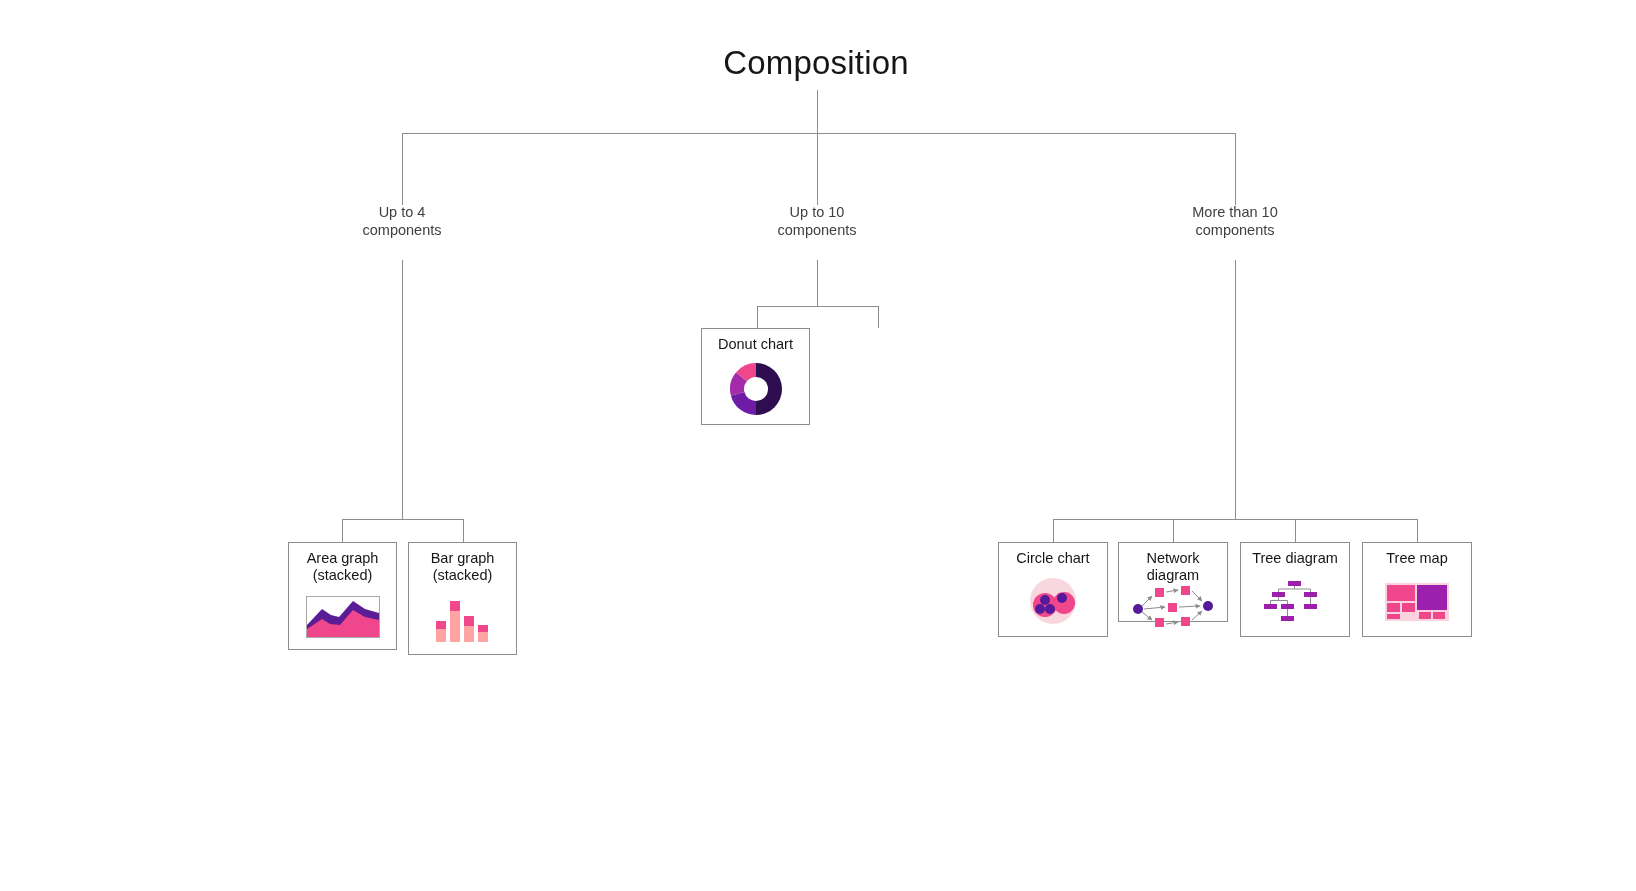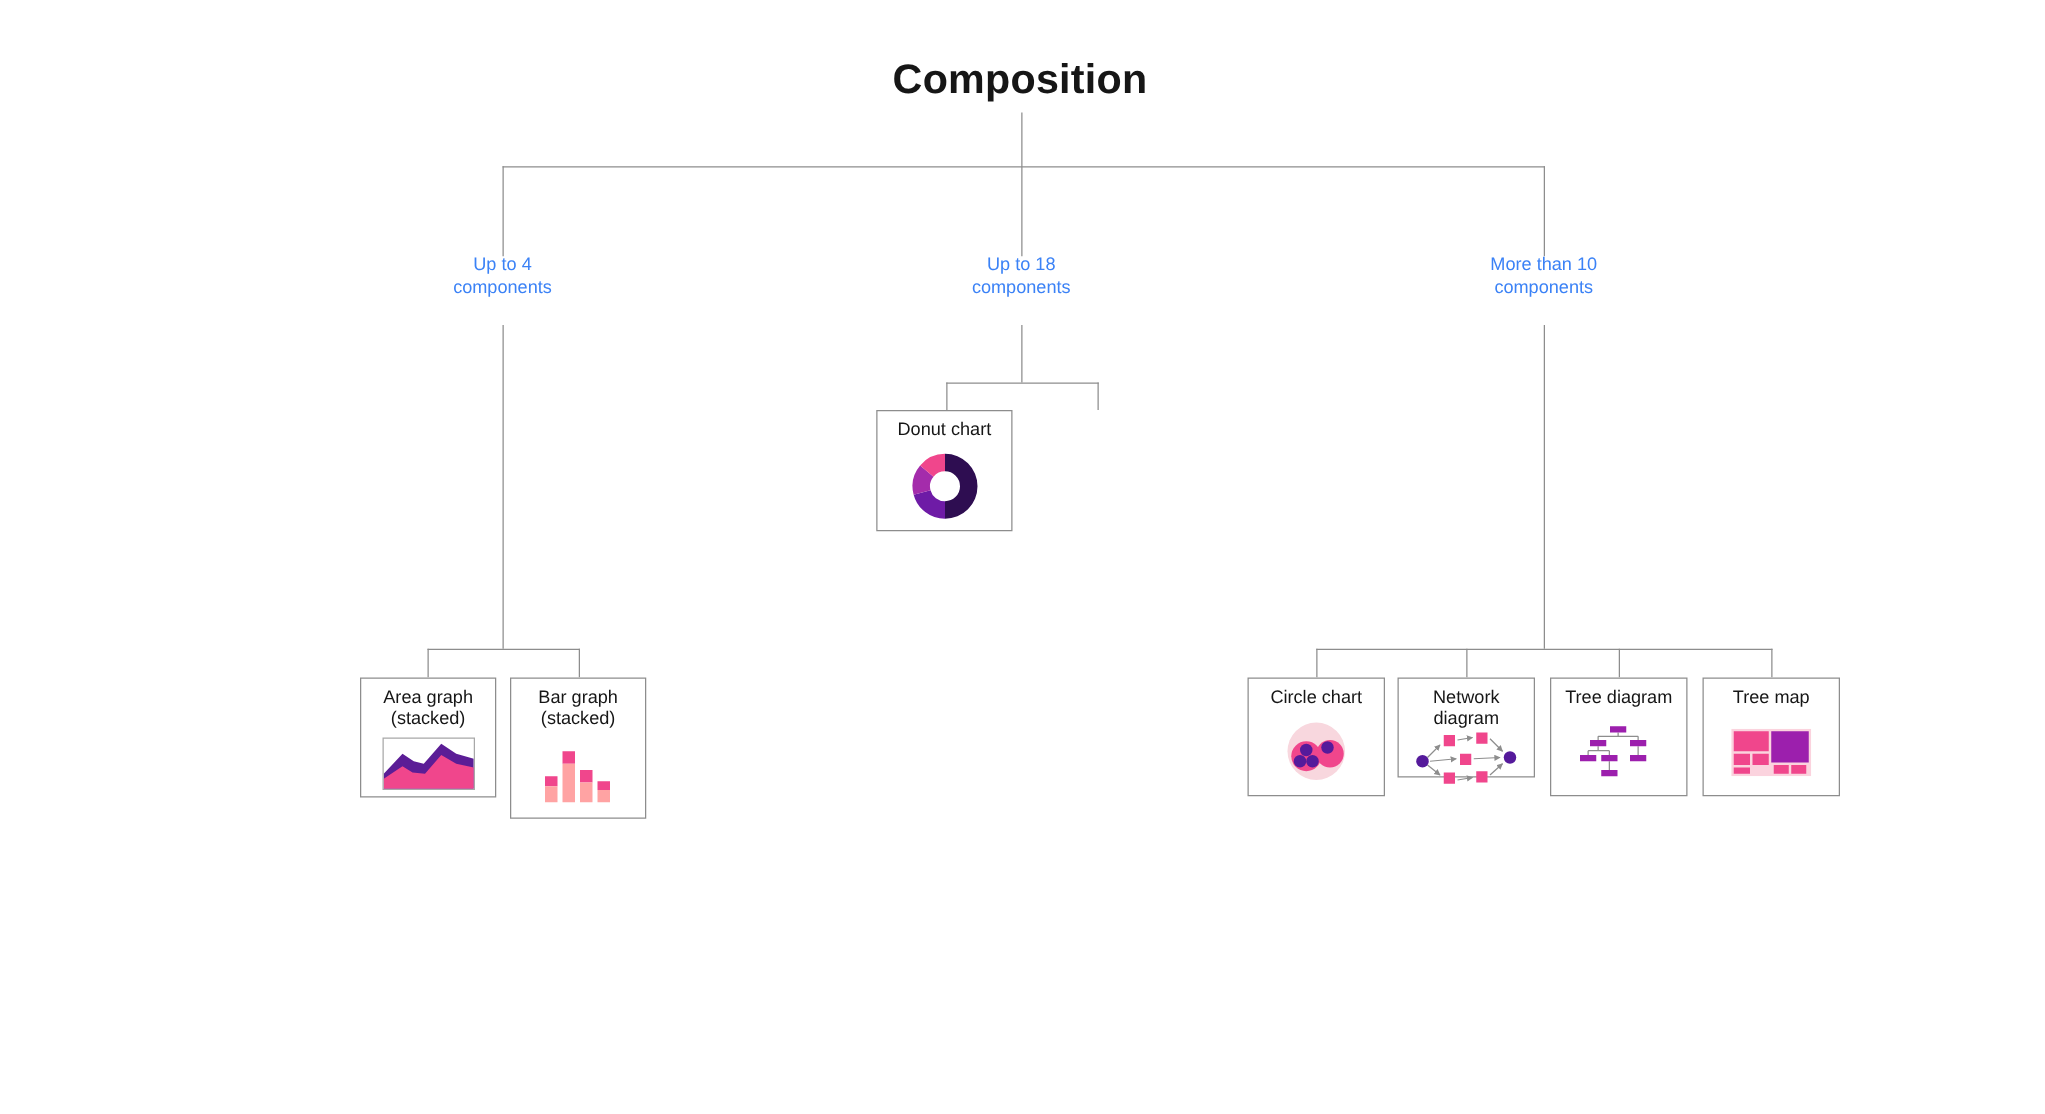--- a/index.html
+++ b/index.html
@@ -4,25 +4,25 @@
 <style>
   html,body{margin:0;padding:0;background:#ffffff;}
   #canvas{
     position:relative;width:1636px;height:891px;background:#ffffff;overflow:hidden;
     font-family:"Liberation Sans","DejaVu Sans",sans-serif;color:#161616;
   }
   .vline{position:absolute;width:1px;background:#8d8d8d;}
   .hline{position:absolute;height:1px;background:#8d8d8d;}
   #title{
     position:absolute;left:616px;top:44px;width:400px;text-align:center;
-    font-size:33px;font-weight:700;letter-spacing:.2px;color:#161616;
+    font-size:33px;font-weight:400;letter-spacing:.2px;color:#161616;
   }
   .branch-label{
     position:absolute;width:180px;text-align:center;font-size:14.5px;line-height:18px;
-    color:#3b82f6;white-space:pre-line;
+    color:#404040;white-space:pre-line;
   }
   .card{
     position:absolute;background:#ffffff;border:1px solid #8d8d8d;box-sizing:border-box;
     display:flex;flex-direction:column;
   }
   .card-label{
     margin-top:7px;font-size:14.5px;line-height:17px;text-align:center;
     color:#161616;white-space:pre-line;
   }
   .icon-wrap{
@@ -37,21 +37,21 @@
 
   <div id="title">Composition</div>
 
   <div class="vline" style="left:817px;top:90px;height:115px"></div>
   <div class="hline" style="left:402px;top:133px;width:834px"></div>
   <div class="vline" style="left:402px;top:133px;height:72px"></div>
   <div class="vline" style="left:1235px;top:133px;height:72px"></div>
 
   <div class="branch-label" style="left:312px;top:203px">Up to 4
 components</div>
-  <div class="branch-label" style="left:727px;top:203px">Up to 18
+  <div class="branch-label" style="left:727px;top:203px">Up to 10
 components</div>
   <div class="branch-label" style="left:1145px;top:203px">More than 10
 components</div>
 
   <div class="vline" style="left:402px;top:260px;height:259px"></div>
   <div class="vline" style="left:817px;top:260px;height:46px"></div>
   <div class="vline" style="left:1235px;top:260px;height:259px"></div>
 
   <div class="hline" style="left:757px;top:306px;width:122px"></div>
   <div class="vline" style="left:757px;top:306px;height:22px"></div>
@@ -73,21 +73,21 @@
       <svg width="54" height="54" viewBox="0 0 54 54">
         <path d="M27,1 A26,26 0 0 1 27,53 L27,39 A12,12 0 0 0 27,15 Z" fill="#2e0d51"></path>
         <path d="M27,53 A26,26 0 0 1 1.9,33.7 L15.4,30.1 A12,12 0 0 0 27,39 Z" fill="#6e1ba6"></path>
         <path d="M1.9,33.7 A26,26 0 0 1 7.1,10.3 L17.8,19.3 A12,12 0 0 0 15.4,30.1 Z" fill="#a42cab"></path>
         <path d="M7.1,10.3 A26,26 0 0 1 27,1 L27,15 A12,12 0 0 0 17.8,19.3 Z" fill="#f0468c"></path>
       </svg>
     </div>
   </div>
 
 
-  <div class="card" style="left:288px;top:542px;width:109px;height:96px">
+  <div class="card" style="left:288px;top:542px;width:109px;height:108px">
     <div class="card-label">Area graph
 (stacked)</div>
     <div class="icon-wrap">
       <div class="area-frame">
         <svg width="72" height="40" viewBox="0 0 72 40">
           <polygon fill="#5b1d96" points="0,40 0,28 15,12 24,18 32,20 46,4 58,12 72,16 72,40"></polygon>
           <polygon fill="#f0468c" points="0,40 0,32 15,22 23,27 33,28 46,13 58,20 72,23 72,40"></polygon>
         </svg>
       </div>
     </div>

